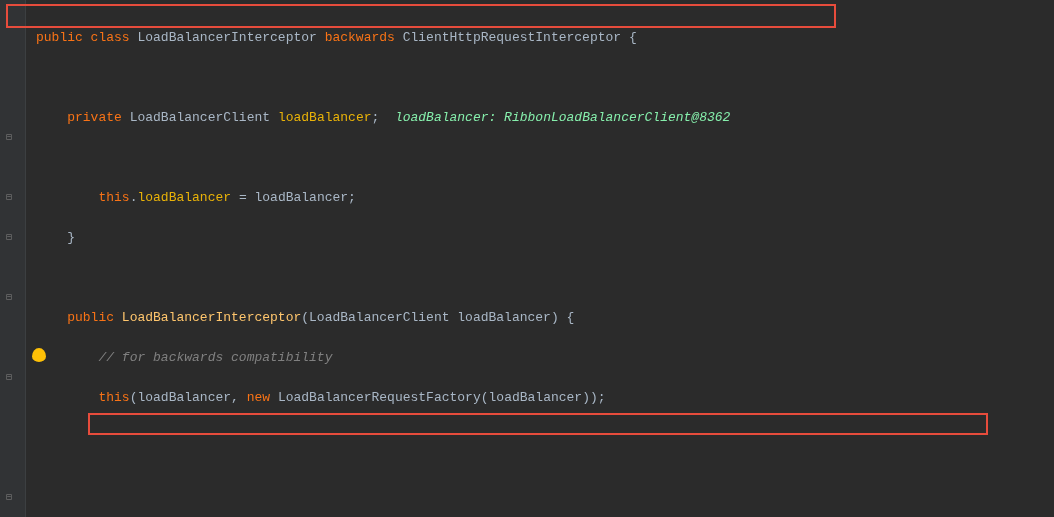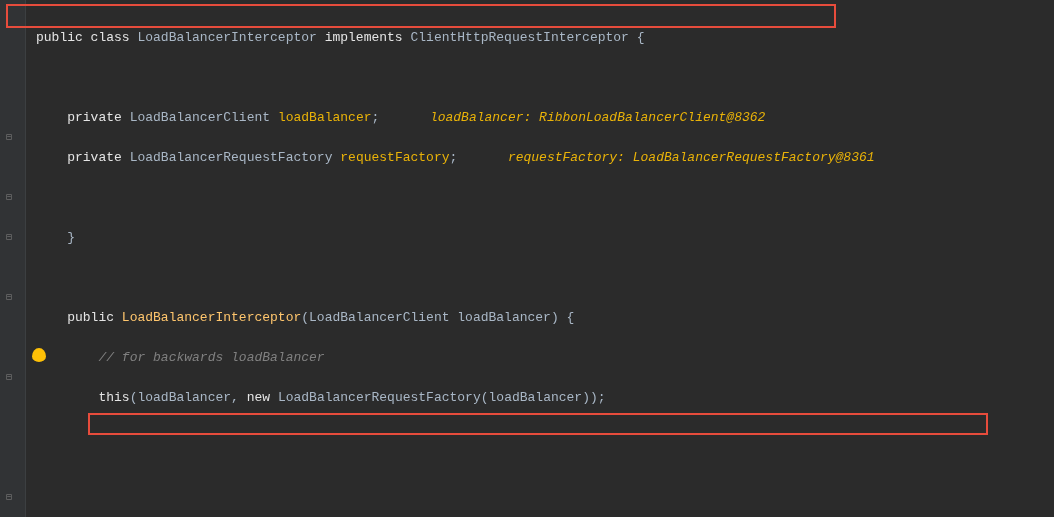--- a/index.html
+++ b/index.html
@@ -25,24 +25,24 @@
     width: 26px;
     height: 100%;
     background: #313335;
     border-right: 1px solid #3c3f41;
   }
   .code-area {
     margin-left: 28px;
     white-space: pre;
   }
   .line { height: 20px; position: relative; }
-  .kw { color: #e5e5e5; }
+  .kw { color: #f97316; }
   .method { color: #ffc66d; }
   .comment { color: #808080; font-style: italic; }
-  .debug-val { color: #eab308; font-style: italic; margin-left: 35px; }
+  .debug-val { color: #86efac; font-style: italic; }
   .field { color: #eab308; }
   .redbox {
     position: absolute;
     border: 2px solid #e74c3c;
     pointer-events: none;
   }
   .bulb {
     position: absolute;
     left: 32px;
     top: 348px;
@@ -72,29 +72,29 @@
   <span class="gutter-icon" style="top:488px;">⊟</span>
 </div>
 
 <div class="bulb"></div>
 
 <div class="redbox" style="left:6px; top:4px; width:830px; height:24px;"></div>
 <div class="redbox" style="left:88px; top:413px; width:900px; height:22px;"></div>
 
 <div class="editor">
 <div class="code-area">
-<div class="line"><span class="kw">public class </span><span>LoadBalancerInterceptor </span><span class="kw">implements </span><span>ClientHttpRequestInterceptor {</span></div>
+<div class="line"><span class="kw">public class </span><span>LoadBalancerInterceptor </span><span class="kw">backwards </span><span>ClientHttpRequestInterceptor {</span></div>
 <div class="line"></div>
 <div class="line"><span>    </span><span class="kw">private </span><span>LoadBalancerClient </span><span class="field">loadBalancer</span><span>;  </span><span class="debug-val">loadBalancer: RibbonLoadBalancerClient@8362</span></div>
-<div class="line"><span>    </span><span class="kw">private </span><span>LoadBalancerRequestFactory </span><span class="field">requestFactory</span><span>;  </span><span class="debug-val">requestFactory: LoadBalancerRequestFactory@8361</span></div>
 <div class="line"></div>
+<div class="line"><span>        </span><span class="kw">this</span><span>.</span><span class="field">loadBalancer</span><span> = loadBalancer;</span></div>
 <div class="line"><span>    </span><span>}</span></div>
 <div class="line"></div>
 <div class="line"><span>    </span><span class="kw">public </span><span class="method">LoadBalancerInterceptor</span><span>(LoadBalancerClient loadBalancer) {</span></div>
-<div class="line"><span>        </span><span class="comment">// for backwards loadBalancer</span></div>
+<div class="line"><span>        </span><span class="comment">// for backwards compatibility</span></div>
 <div class="line"><span>        </span><span class="kw">this</span><span>(loadBalancer, </span><span class="kw">new </span><span>LoadBalancerRequestFactory(loadBalancer));</span></div>
 
 
 
 
 
 
 
 
 

